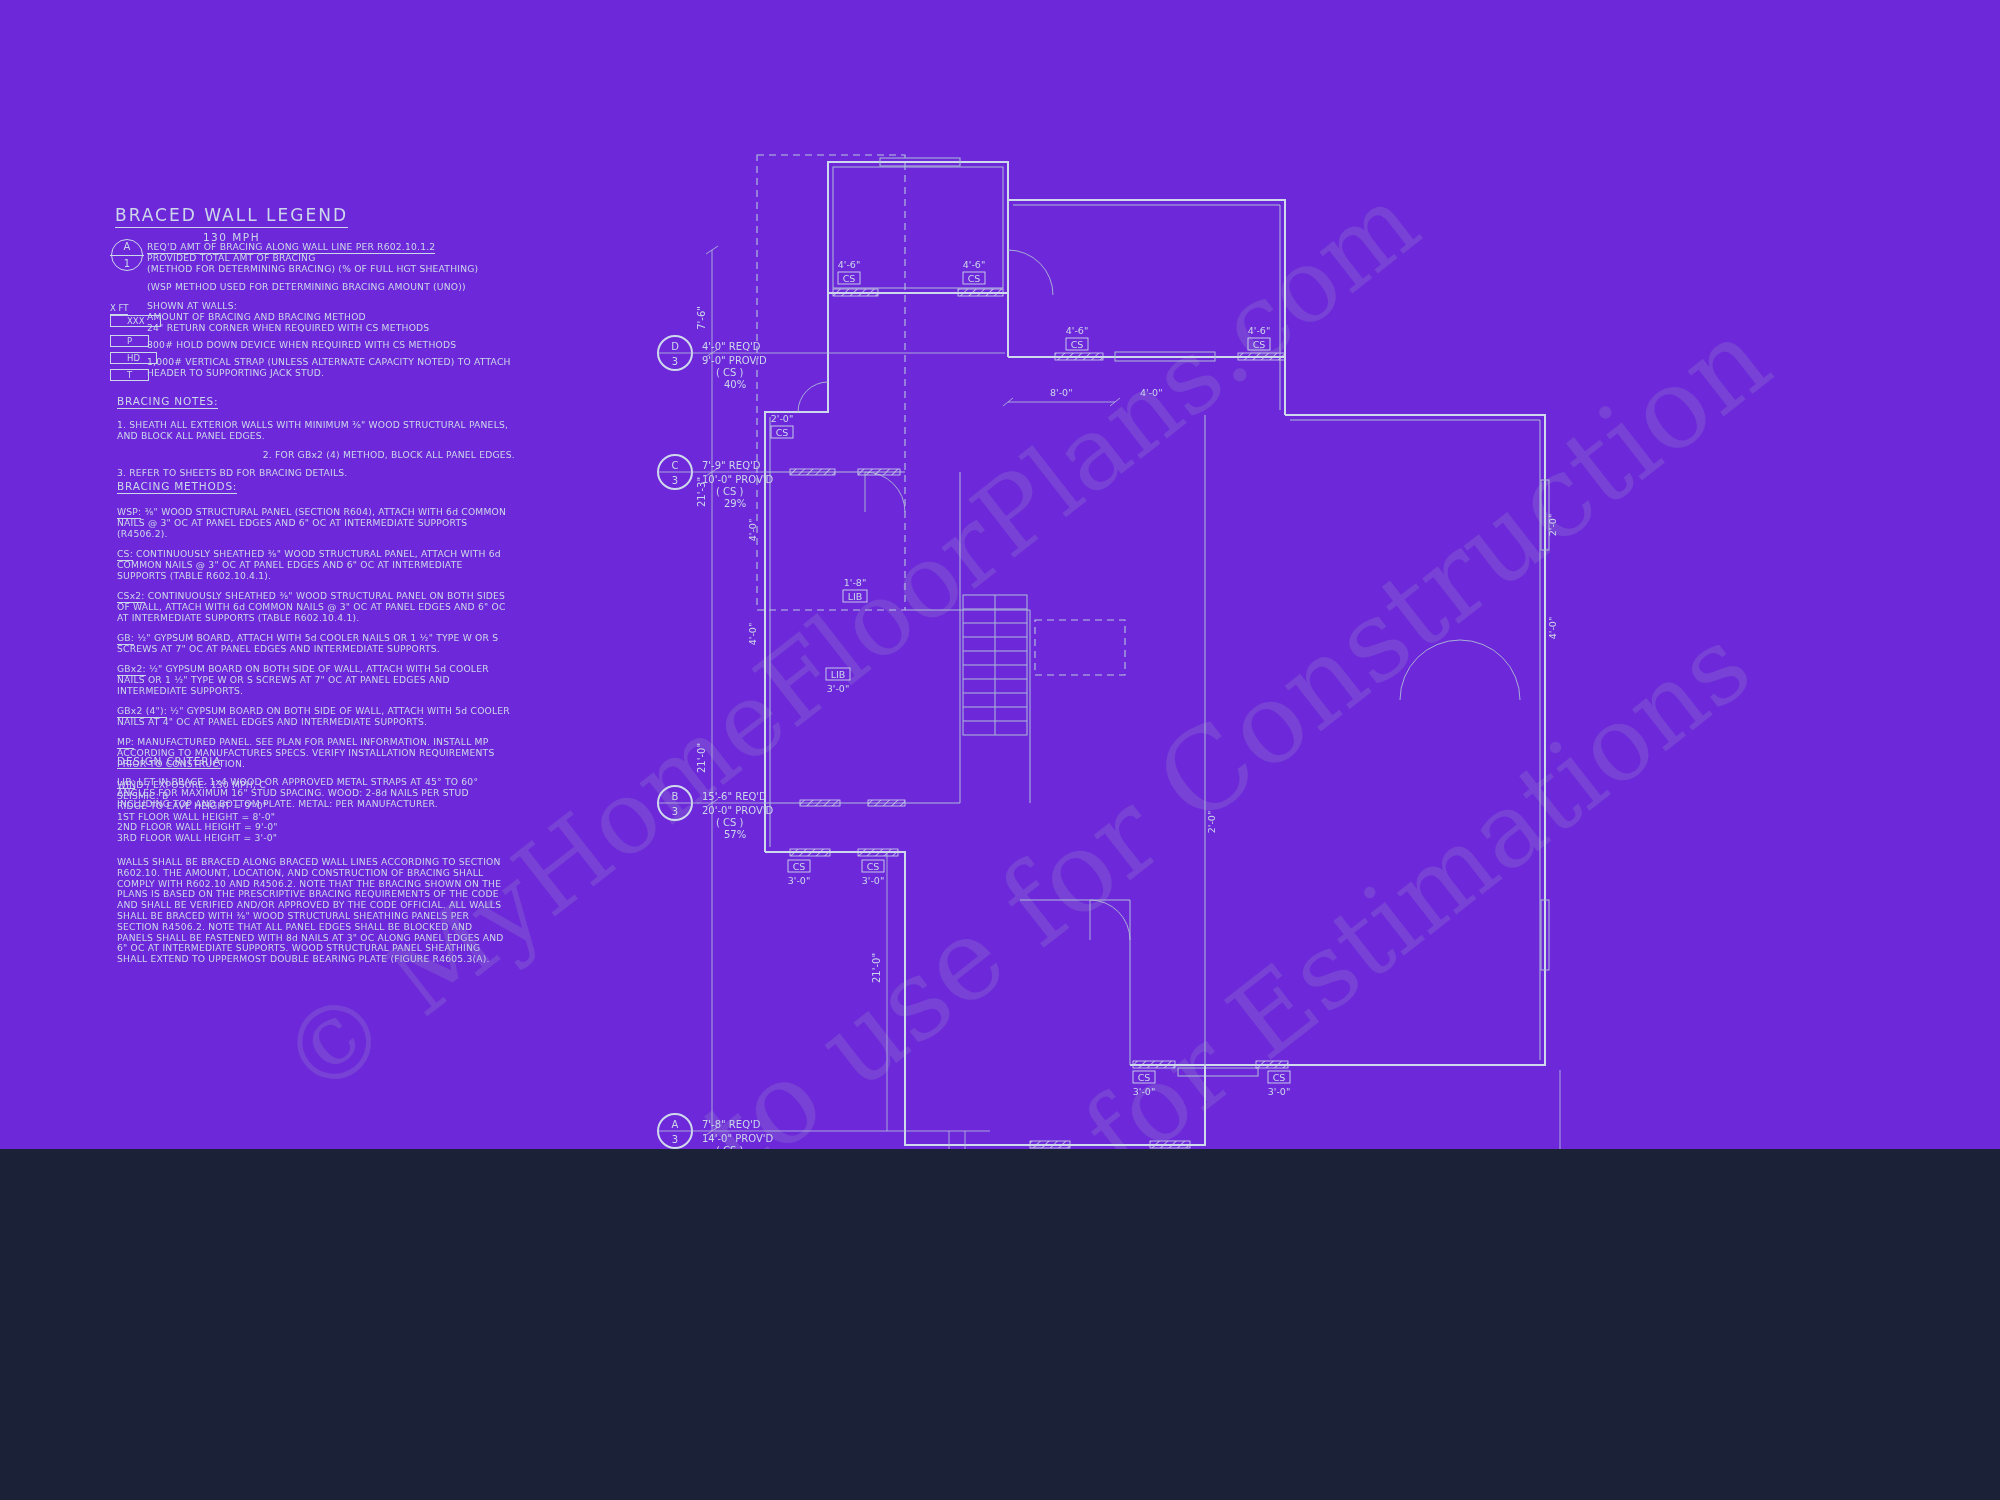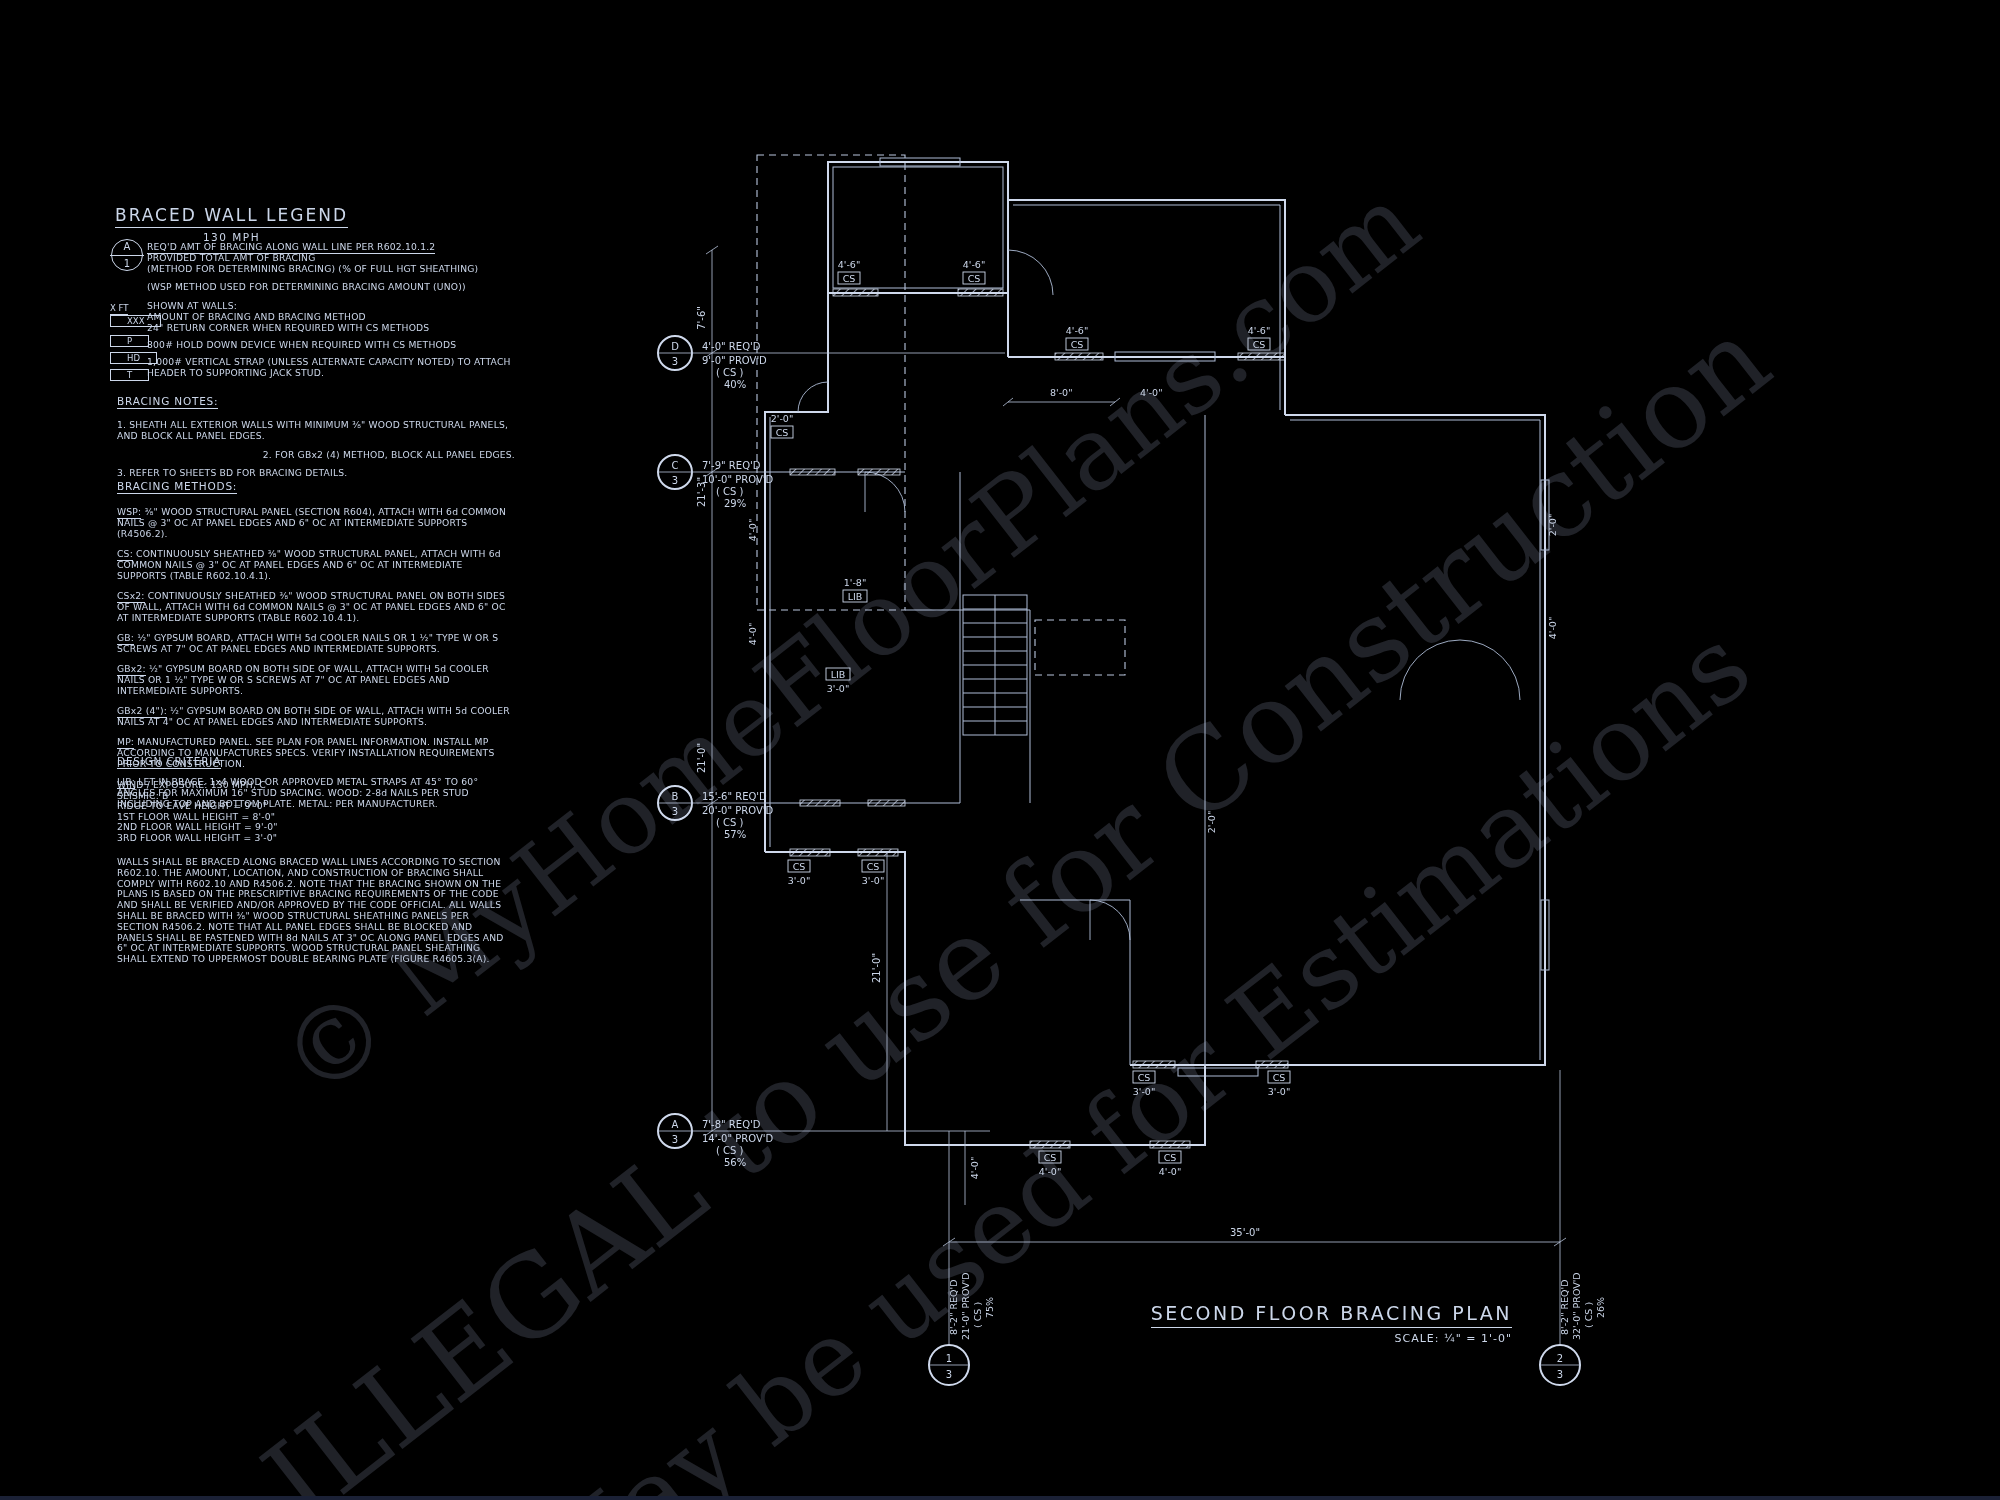--- a/index.html
+++ b/index.html
@@ -1,16 +1,16 @@
 <!DOCTYPE html>
 <html><head>
 <meta charset="utf-8">
 <style>
   html,body{margin:0;padding:0;background:#1b2136;}
-  #sheet{position:relative;width:2000px;height:1496px;background:#000000;overflow:hidden;
+  #sheet{position:relative;width:2000px;height:1149px;background:#6d28d9;overflow:hidden;
          font-family:"DejaVu Sans",sans-serif;color:#ccd7ea;}
   .abs{position:absolute;}
   .blk{font-size:9.2px;line-height:11px;letter-spacing:.2px;width:398px;}
   .u{border-bottom:1px solid #ccd7ea;padding-bottom:1px;}
   .h1{font-size:17px;letter-spacing:2px;border-bottom:1.4px solid #ccd7ea;padding-bottom:2px;}
   .sub{font-size:10.5px;letter-spacing:1.5px;}
   .sec{font-size:10.5px;letter-spacing:.8px;border-bottom:1px solid #ccd7ea;display:inline-block;padding-bottom:1px;}
   .box{display:inline-block;border:1px solid #ccd7ea;padding:0 16px;font-size:8.5px;line-height:10px;}
   .badge{width:30px;height:30px;border:1.2px solid #ccd7ea;border-radius:50%;position:relative;
          font-size:10px;text-align:center;}

